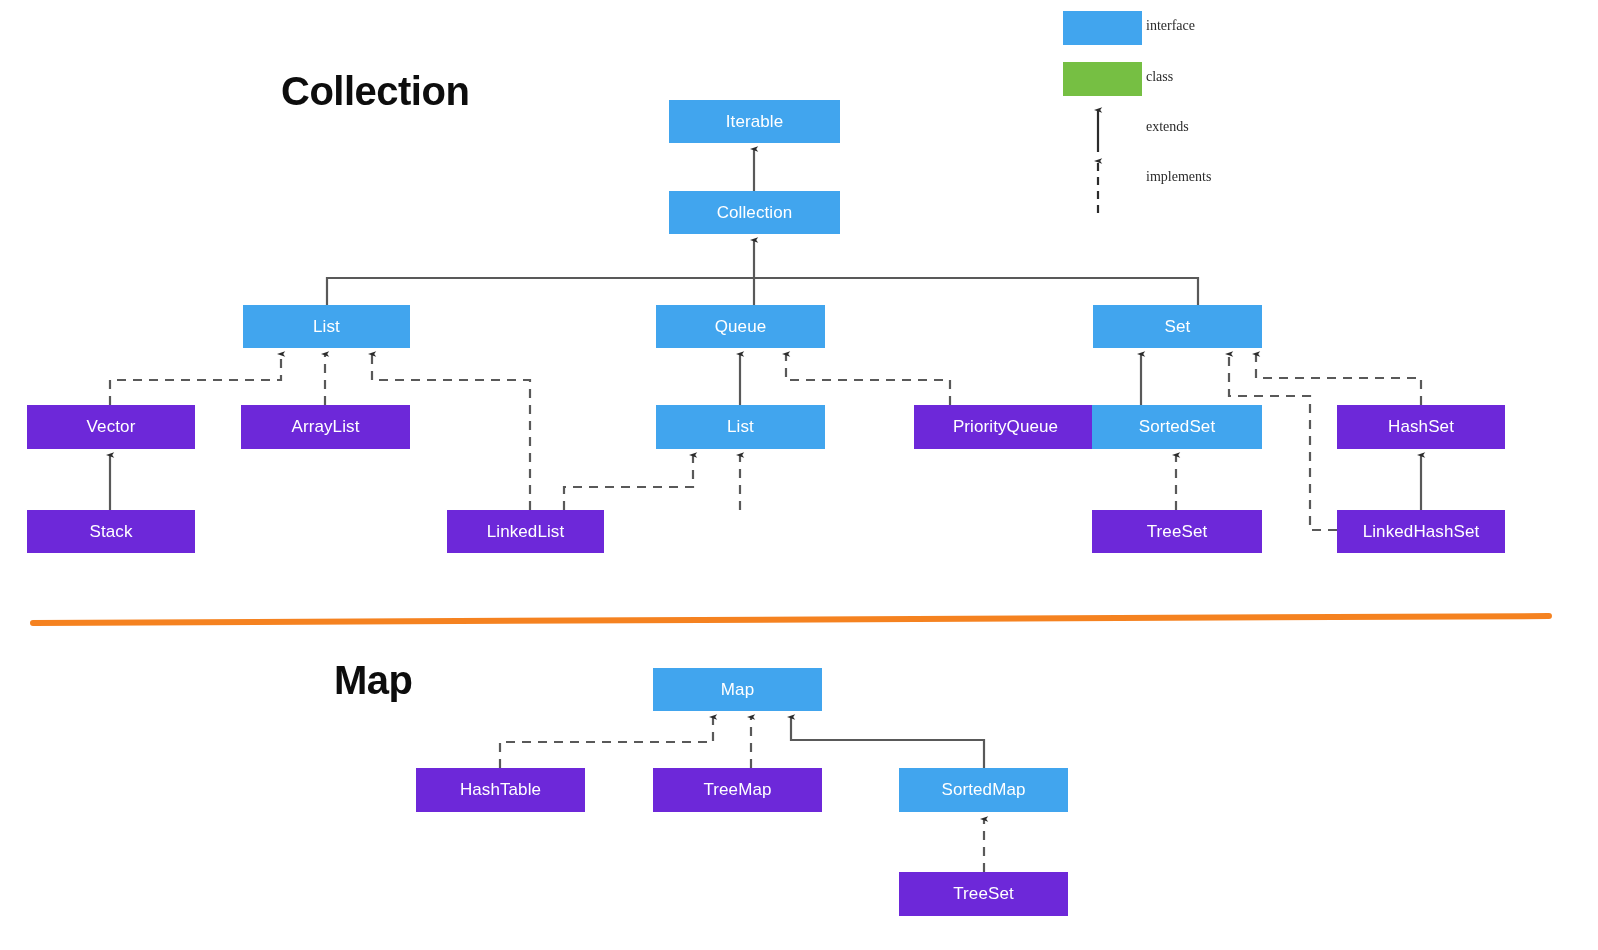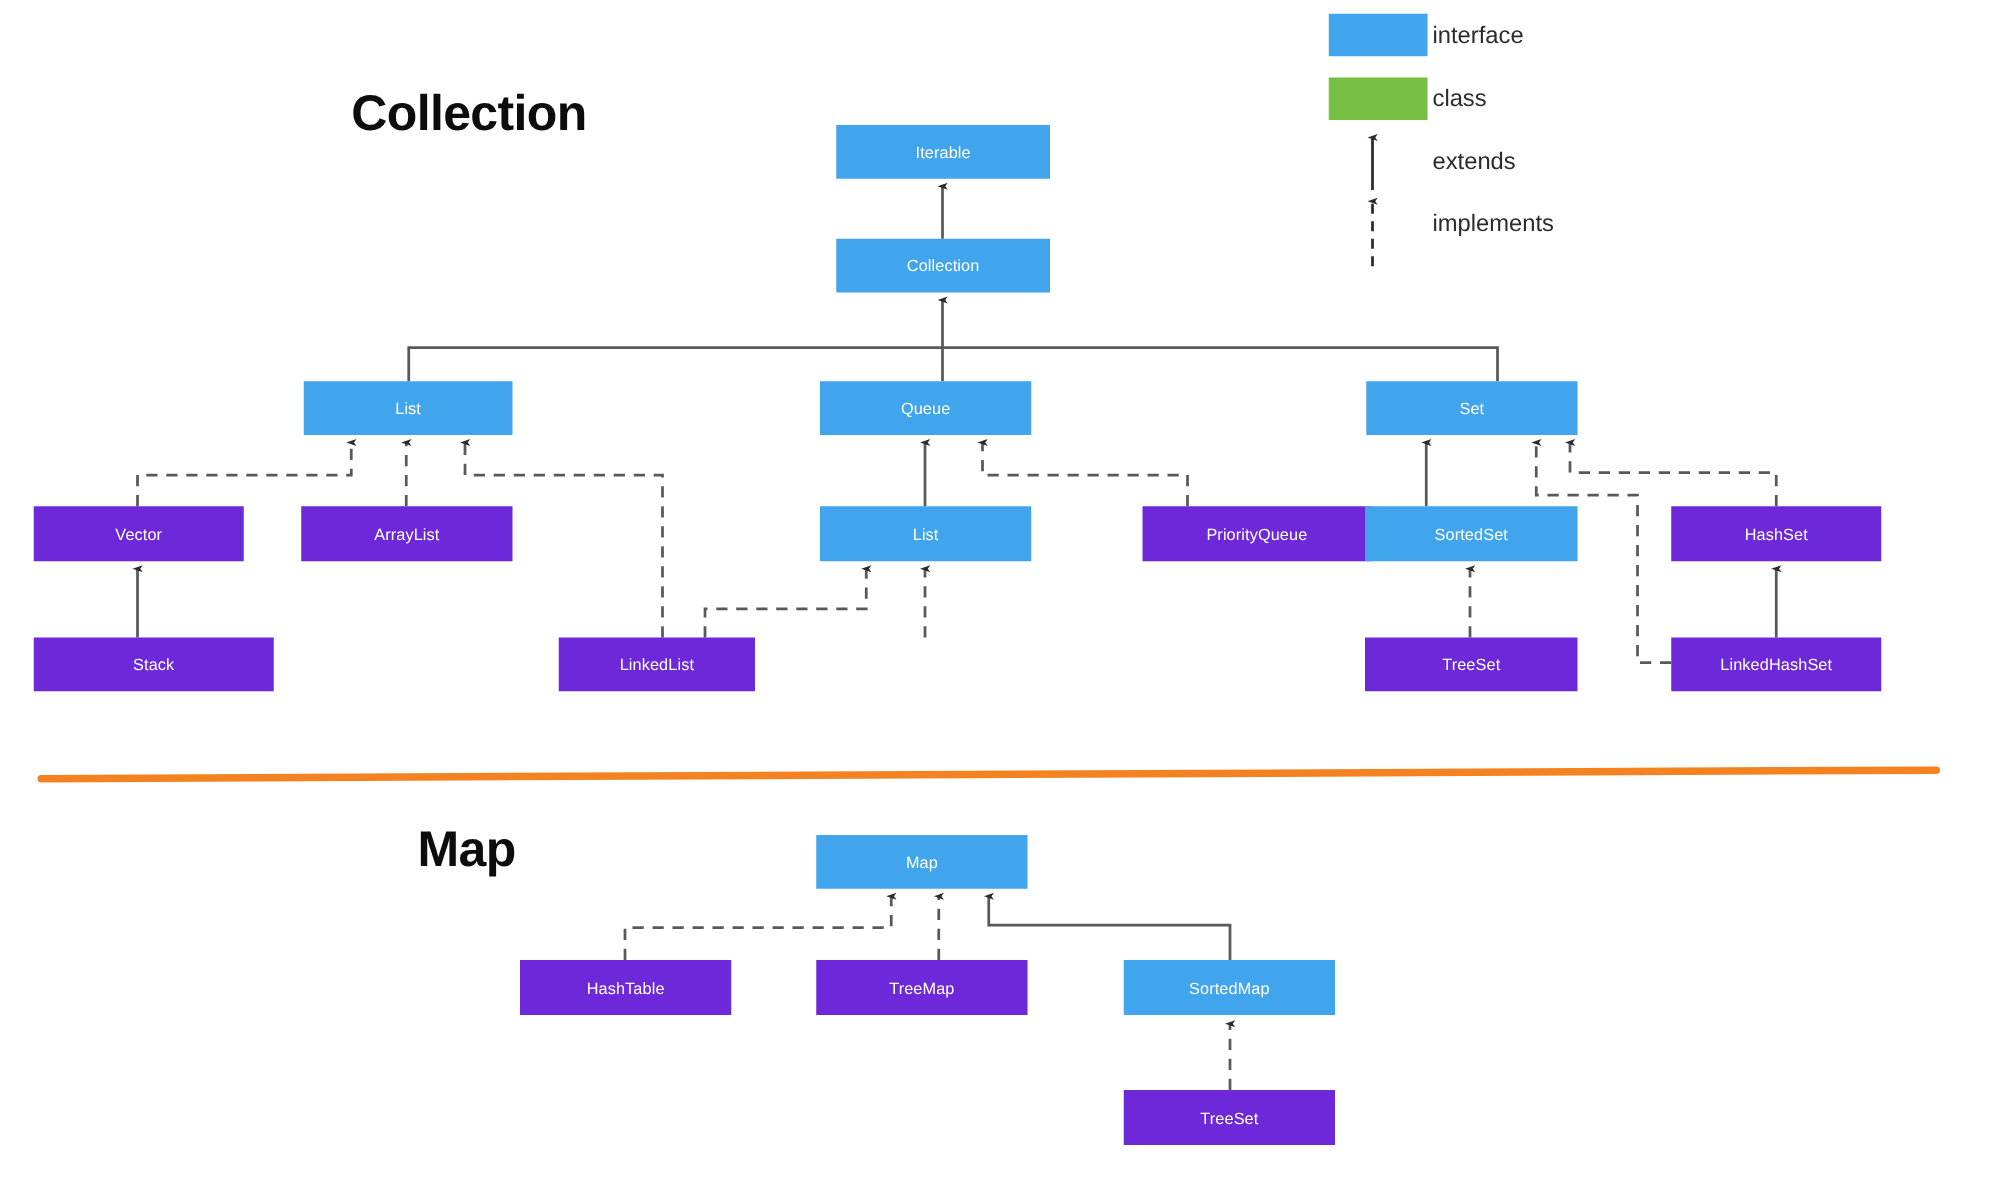--- a/index.html
+++ b/index.html
@@ -28,21 +28,21 @@
     height: 950px;
     pointer-events: none;
   }
   .node {
     position: absolute;
     box-sizing: border-box;
     display: flex;
     align-items: center;
     justify-content: center;
     color: #ffffff;
-    font-size: 13px;
+    font-size: 17px;
     font-family: "Liberation Sans", sans-serif;
     letter-spacing: .1px;
     white-space: nowrap;
     z-index: 3;
   }
   .node.interface { background: #41A5EE; }
   .node.klass     { background: #6d28d9; }
 
   .section-title {
     position: absolute;
@@ -56,24 +56,25 @@
   #title-map        { left: 334px; top: 658px; }
 
   .legend-swatch {
     position: absolute;
     width: 79px;
     height: 34px;
     z-index: 3;
   }
   .legend-label {
     position: absolute;
-    font-size: 19px;
+    font-size: 14px;
     color: #2b2b2b;
     z-index: 3;
     white-space: nowrap;
+    font-family: Liberation Serif, serif;
   }
   #legend-swatch-interface { left: 1063px; top: 11px; background: #41A5EE; }
   #legend-swatch-class     { left: 1063px; top: 62px; background: #76BF43; }
   #legend-label-interface  { left: 1146px; top: 18px; }
   #legend-label-class      { left: 1146px; top: 69px; }
   #legend-label-extends    { left: 1146px; top: 119px; }
   #legend-label-implements { left: 1146px; top: 169px; }
 
   #divider-orange {
     position: absolute;
@@ -171,21 +172,21 @@
   <div class="node interface" style="left:656px; top:305px; width:169px; height:43px;">Queue</div>
   <div class="node interface" style="left:1093px; top:305px; width:169px; height:43px;">Set</div>
 
   <div class="node klass" style="left:27px; top:405px; width:168px; height:44px;">Vector</div>
   <div class="node klass" style="left:241px; top:405px; width:169px; height:44px;">ArrayList</div>
   <div class="node interface" style="left:656px; top:405px; width:169px; height:44px;">List</div>
   <div class="node klass" style="left:914px; top:405px; width:183px; height:44px;">PriorityQueue</div>
   <div class="node interface" style="left:1092px; top:405px; width:170px; height:44px;">SortedSet</div>
   <div class="node klass" style="left:1337px; top:405px; width:168px; height:44px;">HashSet</div>
 
-  <div class="node klass" style="left:27px; top:510px; width:192px; height:43px;">Stack</div>
+  <div class="node klass" style="left:27px; top:510px; width:168px; height:43px;">Stack</div>
   <div class="node klass" style="left:447px; top:510px; width:157px; height:43px;">LinkedList</div>
   <div class="node klass" style="left:1092px; top:510px; width:170px; height:43px;">TreeSet</div>
   <div class="node klass" style="left:1337px; top:510px; width:168px; height:43px;">LinkedHashSet</div>
 
   <div class="node interface" style="left:653px; top:668px; width:169px; height:43px;">Map</div>
   <div class="node klass" style="left:416px; top:768px; width:169px; height:44px;">HashTable</div>
   <div class="node klass" style="left:653px; top:768px; width:169px; height:44px;">TreeMap</div>
   <div class="node interface" style="left:899px; top:768px; width:169px; height:44px;">SortedMap</div>
   <div class="node klass" style="left:899px; top:872px; width:169px; height:44px;">TreeSet</div>
 

